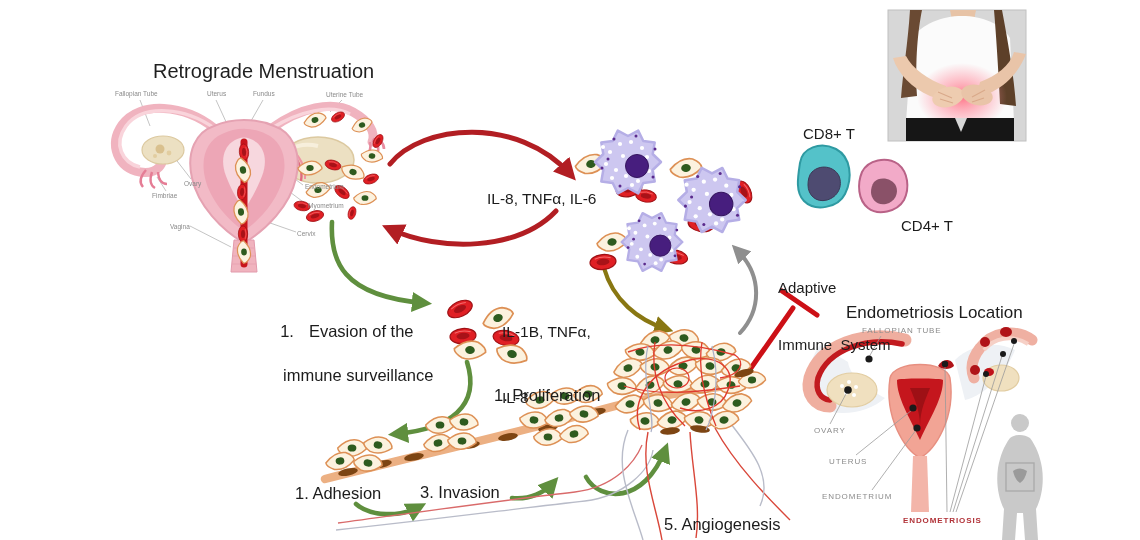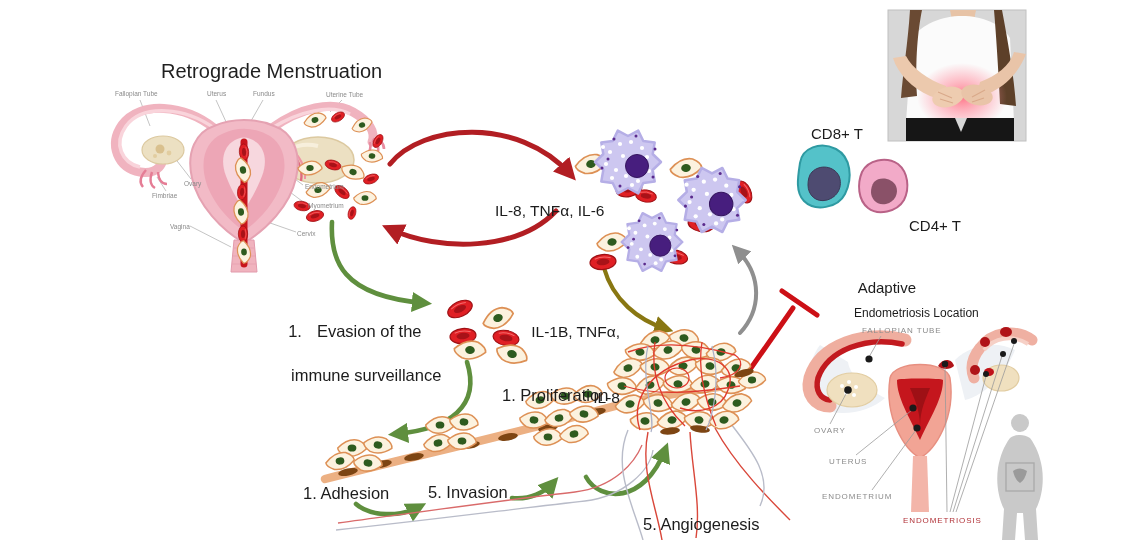--- a/index.html
+++ b/index.html
@@ -1,27 +1,27 @@
 <!DOCTYPE html>
 <html><head>
 <meta charset="utf-8">
 <style>
   html,body{margin:0;padding:0;background:#fff;}
   #canvas{position:relative;width:1140px;height:540px;background:#ffffff;overflow:hidden;
           font-family:"Liberation Sans",sans-serif;color:#1c1c1c;}
   #art{position:absolute;left:0;top:0;}
-  .lbl{position:absolute;white-space:pre;font-size:16.5px;color:#1c1c1c;line-height:22px;margin-left:8px;}
+  .lbl{position:absolute;white-space:pre;font-size:16.5px;color:#1c1c1c;line-height:22px;}
   .title-lg{font-size:20px;color:#1f1f1f;}
   .title-md{font-size:16px;}
   .tcell-lbl{font-size:15px;}
   .cyto{font-size:15.5px;}
-  .ctr{text-align:right;}
+  .ctr{text-align:left;}
   .anat{position:absolute;font-size:6.5px;color:#8a8a8a;white-space:nowrap;line-height:8px;}
   .cap{position:absolute;font-size:8px;color:#8c8c8c;letter-spacing:.9px;white-space:nowrap;line-height:9px;}
-  .cap-red{color:#b13238;font-weight:normal;}
+  .cap-red{color:#b13238;font-weight:bold;}
 </style>
 </head>
 <body>
 
 <div id="canvas">
 
 <svg id="art" width="1140" height="540" viewBox="0 0 1140 540">
   <defs>
     <marker id="ah-g" viewBox="0 0 10 10" refX="6" refY="5" markerWidth="4.4" markerHeight="4.4" orient="auto">
           <path d="M0,0 L10,5 L0,10 Z" fill="#5f8f3e"></path>
@@ -375,45 +375,46 @@
 <div class="anat" style="left:253px;top:90px">Fundus</div>
 <div class="anat" style="left:326px;top:91px">Uterine Tube</div>
 <div class="anat" style="left:184px;top:180px">Ovary</div>
 <div class="anat" style="left:152px;top:192px">Fimbriae</div>
 <div class="anat" style="left:170px;top:223px">Vagina</div>
 <div class="anat" style="left:305px;top:183px">Endometrium</div>
 <div class="anat" style="left:308px;top:202px">Myometrium</div>
 <div class="anat" style="left:297px;top:230px">Cervix</div>
 
 
-<div class="lbl cyto" style="left:487px;top:200px">IL-8, TNFα, IL-6</div>
+<div class="lbl cyto" style="left:487px;top:188px">IL-8, TNFα, IL-6</div>
 
 <div class="lbl cyto ctr" style="left:502px;top:277px;width:110px">
   <div>IL-1B, TNFα,</div>
   <div>IL-8</div>
 </div>
 
 
 <div class="lbl tcell-lbl" style="left:803px;top:123px">CD8+ T</div>
 <div class="lbl tcell-lbl" style="left:901px;top:215px">CD4+ T</div>
 
 <div class="lbl tcell-lbl ctr" style="left:778px;top:240px;width:130px;line-height:19px">
   <div>Adaptive</div>
+  <div>Immune  System</div>
 </div>
 
-<div class="lbl" style="left:846px;top:302px;font-size:12px">Endometriosis Location</div>
+<div class="lbl" style="left:846px;top:302px;font-size:17px">Endometriosis Location</div>
 
 <div class="lbl" style="left:271px;top:298px">
   <span>1.</span><span style="margin-left:15px">Evasion of the</span>
   <div style="margin-left:12px">immune surveillance</div>
 </div>
 <div class="lbl" style="left:295px;top:482px">1. Adhesion</div>
-<div class="lbl" style="left:420px;top:481px">5. Invasion</div>
+<div class="lbl" style="left:420px;top:481px">3. Invasion</div>
 <div class="lbl" style="left:494px;top:384px">1. Proliferation</div>
-<div class="lbl" style="left:635px;top:513px">5. Angiogenesis</div>
+<div class="lbl" style="left:664px;top:513px">5. Angiogenesis</div>
 
 <div class="cap" style="left:862px;top:326px">FALLOPIAN TUBE</div>
 <div class="cap" style="left:814px;top:426px">OVARY</div>
 <div class="cap" style="left:829px;top:457px">UTERUS</div>
 <div class="cap" style="left:822px;top:492px">ENDOMETRIUM</div>
 <div class="cap cap-red" style="left:903px;top:516px">ENDOMETRIOSIS</div>
 
 </div>
 
 </body></html>

